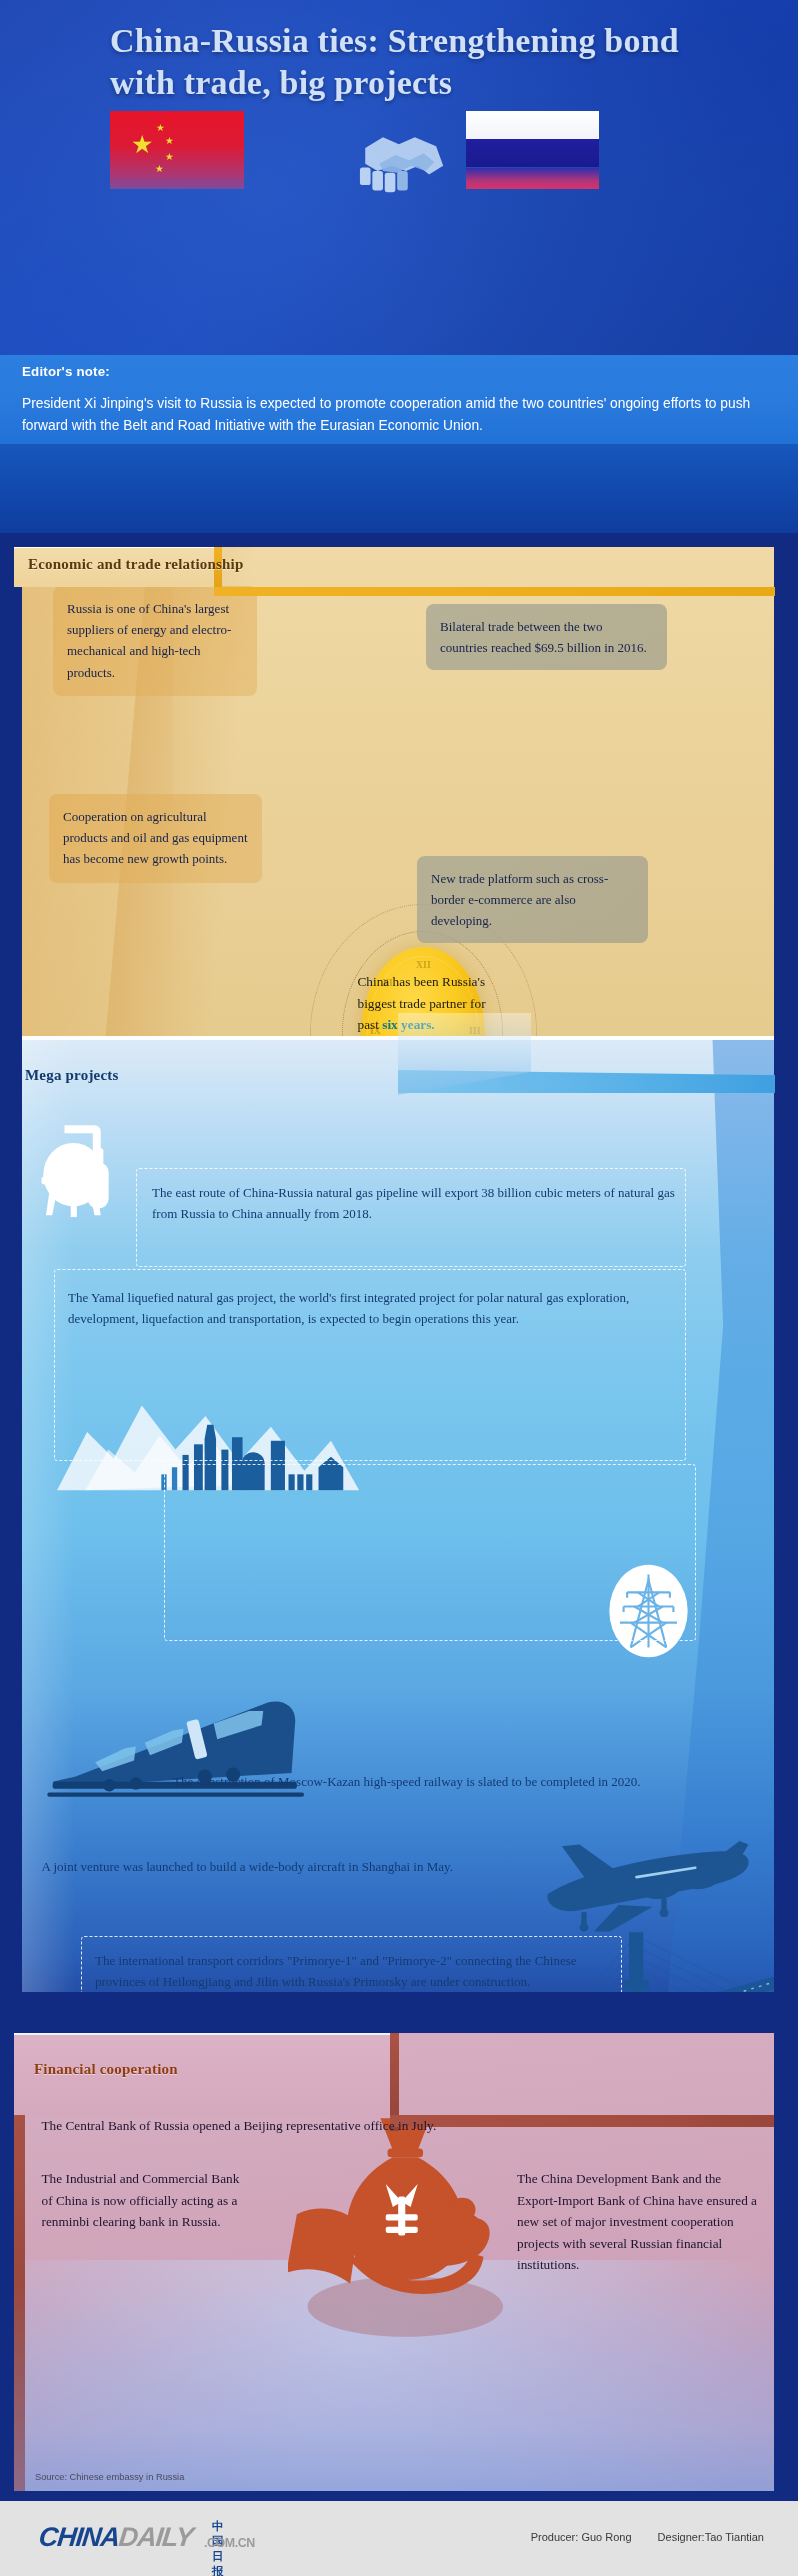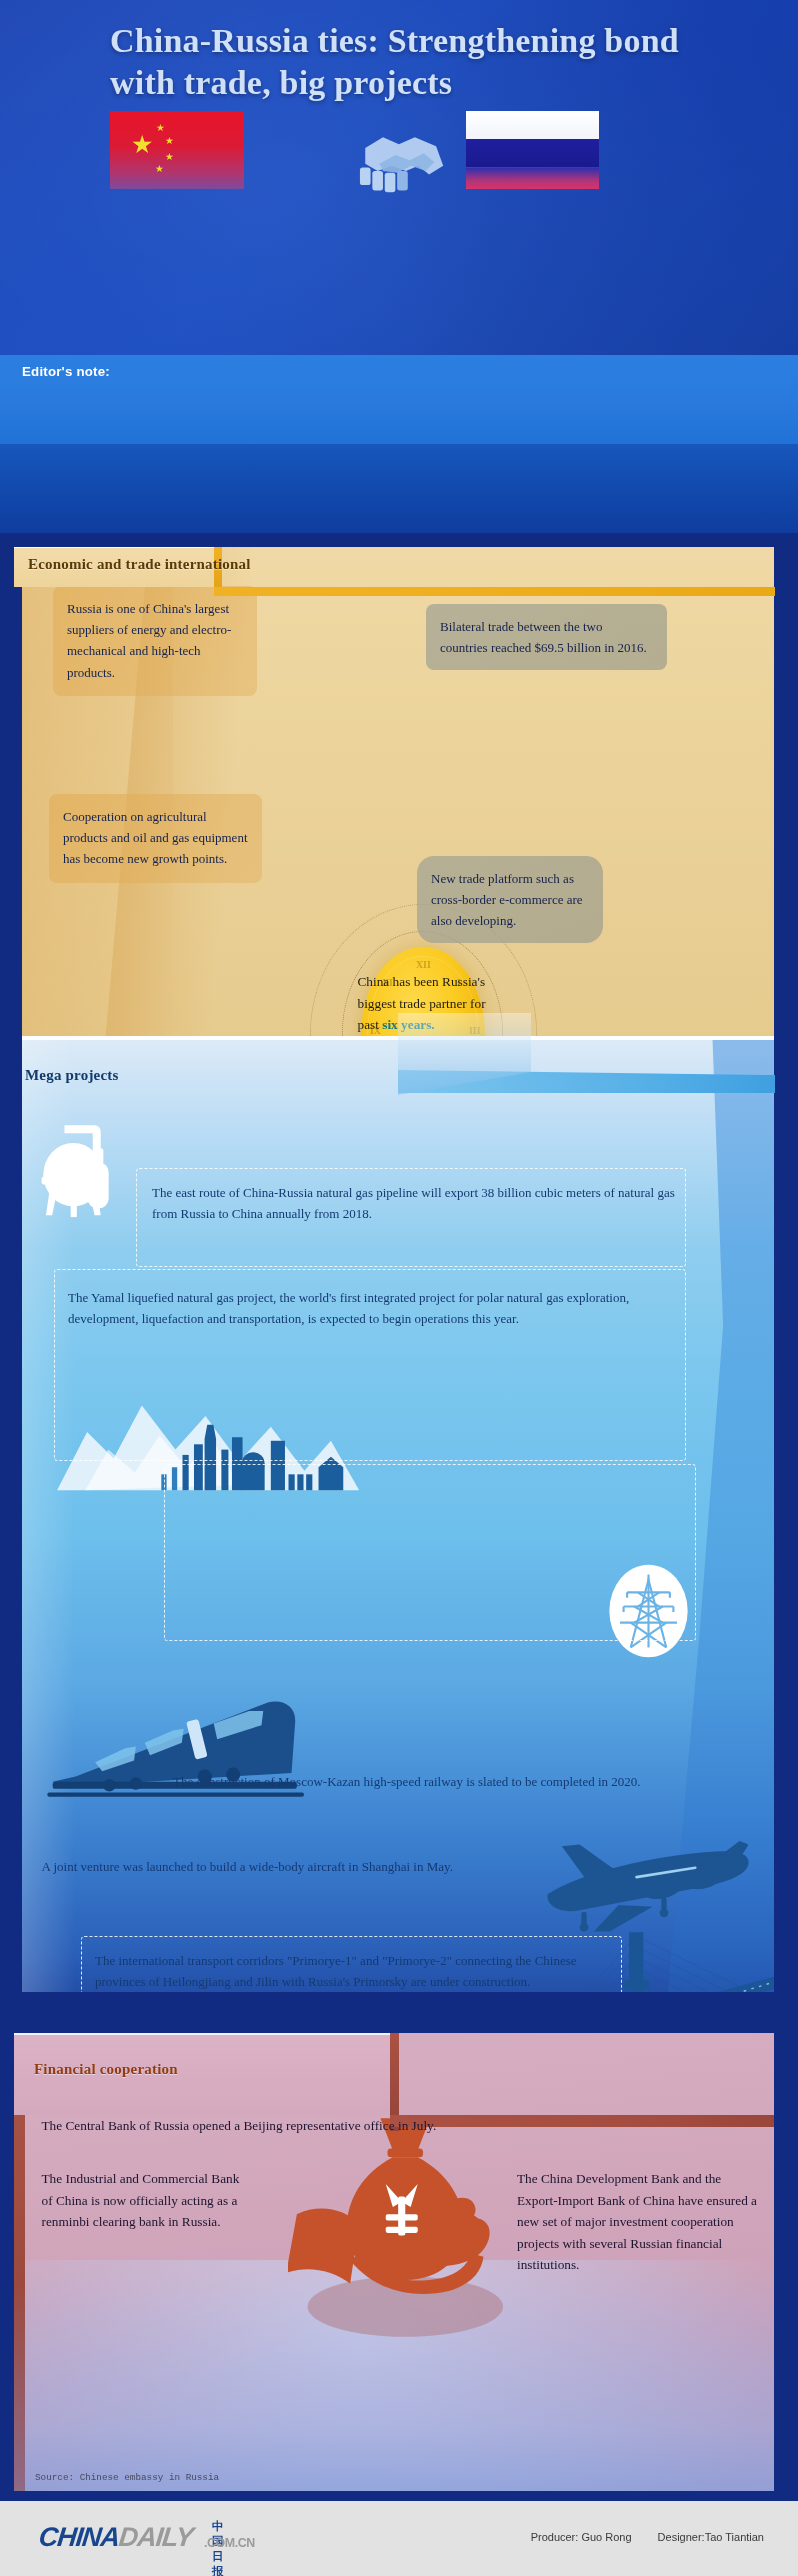--- a/index.html
+++ b/index.html
@@ -150,21 +150,21 @@
     background: linear-gradient(135deg, rgba(226,173,86,.62) 0%, rgba(224,172,88,.42) 100%);
     border-radius:8px;
   }
   .bubble-olive {
     background: linear-gradient(135deg, rgba(168,167,148,.80) 0%, rgba(158,158,140,.72) 100%);
     border-radius:8px;
   }
   .b1 { left:31px; top:39px; width:204px; padding:12.4px 14px 13.3px 14px; font-size:13px; line-height:1.62; }
   .b2 { left:404px; top:57px; width:241px; padding:11.5px 14px 12.4px 14px; font-size:13px; line-height:1.62; }
   .b3 { left:27px; top:247px; width:213px; padding:12.4px 14px 13.3px 14px; font-size:13px; line-height:1.62; }
-  .b4 { left:395px; top:309px; width:186px; padding:11.5px 14px 12.4px 14px; font-size:13px; line-height:1.62;border-radius:17px; }
+  .b4 { left:395px; top:309px; width:231px; padding:11.5px 14px 12.4px 14px; font-size:13px; line-height:1.62; }
 
   
   .sec-mega {
     position:absolute; left:22px; top:1040px; width:752px; height:952px;
     background: linear-gradient(180deg,
        #dceaf7 0%, #bfdef5 8%, #8fcdef 22%, #7ac6ee 36%,
        #6dbfec 52%, #5ba8e3 68%, #3b80cf 84%, #2a5fb8 96%, #234fa8 100%);
     overflow:hidden;
   }
   .mega-right-shade {
@@ -248,21 +248,21 @@
   .ftext {
     position:absolute; z-index:8;
     font-family:"Liberation Serif", serif; color:#1d1430;
     font-size:13.3px; line-height:1.62;
   }
   .moneybag { position:absolute; z-index:6; }
 
   
   .source {
     position:absolute; left:35px; top:2472px; z-index:9;
-    font-family:Liberation Mono, monospace; font-size:9.3px; color:#4a4a5e;
+    font-family:Liberation Sans, sans-serif; font-size:9.3px; color:#4a4a5e;
   }
   .footer {
     position:absolute; left:0; top:2501px; width:799px; height:75px;
     background:#e2e2e2;
   }
   .logo { position:absolute; left:39px; top:2522px; z-index:10; height:32px; }
   .logo .c1 { font-family:"Liberation Sans", sans-serif; font-weight:bold; font-size:27px; font-style:italic;
               color:#17468f; letter-spacing:-1.1px; display:inline-block; transform:skewX(-6deg); }
   .logo .c2 { font-family:"Liberation Sans", sans-serif; font-weight:bold; font-size:27px; font-style:italic;
               color:#9b9b9b; letter-spacing:-1.1px; display:inline-block; transform:skewX(-6deg); }
@@ -305,20 +305,21 @@
         <i class="w"></i>
           <i class="b"></i>
           <i class="r"></i>
       </div>
     </div>
   </div>
 
   <div class="note-band2"></div>
   <div class="note-band"></div>
   <div class="note-label">Editor's note:</div>
+  <div class="note-body">President Xi Jinping's visit to Russia is expected to promote cooperation amid the two countries' ongoing efforts to push forward with the Belt and Road Initiative with the Eurasian Economic Union.</div>
 
   <div class="sec-econ">
     <div class="wash"></div>
     <div class="wash2"></div>
 
     <div class="clock-wrap">
       <div class="clock-ring2"></div>
       <div class="clock-ring"></div>
       <div class="clock-face">
         <span class="clock-tick" style="left:55px;top:12.4px;">XII</span>
@@ -334,21 +335,21 @@
     </div>
 
     <div class="bubble bubble-gold b1">Russia is one of China's largest suppliers of energy and electro-mechanical and high-tech products.</div>
     <div class="bubble bubble-olive b2">Bilateral trade between the two countries reached $69.5 billion in 2016.</div>
     <div class="bubble bubble-gold b3">Cooperation on agricultural products and oil and gas equipment has become new growth points.</div>
     <div class="bubble bubble-olive b4">New trade platform such as cross-border e-commerce are also developing.</div>
   </div>
   <div class="tab-gold"></div>
   <div class="tab-gold-edge"></div>
   <div class="tab-gold-bar"></div>
-  <div class="tab-gold-label">Economic and trade international</div>
+  <div class="tab-gold-label">Economic and trade relationship</div>
 
   <div class="sec-mega">
     <div class="mega-left-shade"></div>
     <div class="mega-right-shade"></div>
 
     <div class="svgart" style="left:16px;top:71px;">
       <svg width="106" height="115" viewBox="0 0 120 130">
         <g fill="#ffffff">
           <path d="M30 16 h34 a7 7 0 0 1 7 7 v22 h-9 v-20 h-32 z"></path>
           <ellipse cx="40" cy="72" rx="34" ry="36"></ellipse>

